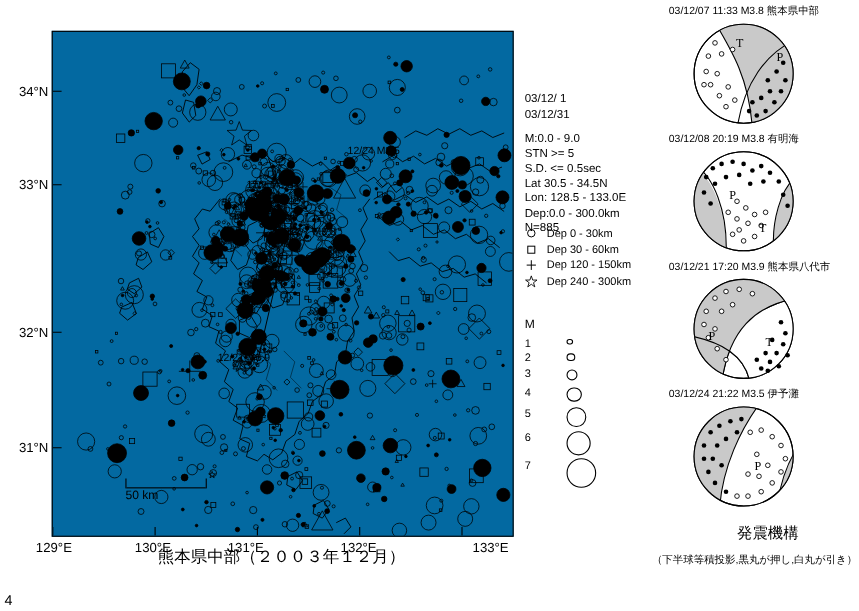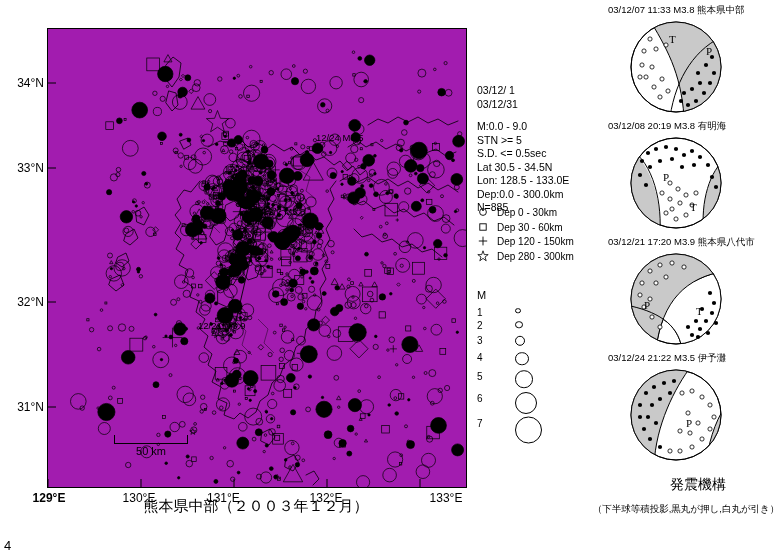--- a/index.html
+++ b/index.html
@@ -3,31 +3,31 @@
 <meta charset="utf-8">
 <style>
   html,body{margin:0;padding:0;}
   body{
     width:781px;height:555px;position:relative;background:#ffffff;
     font-family:"Liberation Sans", sans-serif;color:#000;
     overflow:hidden;
   }
   .abs{position:absolute;}
   
-  #map-panel{left:47px;top:28px;width:418px;height:458px;border:1px solid #000;background:#a21caf;overflow:hidden;}
+  #map-panel{left:47px;top:28px;width:418px;height:458px;border:1px solid #000;background:#0369a1;overflow:hidden;}
   #map-svg{position:absolute;left:0;top:0;}
   
   .axlab{position:absolute;font-size:12px;}
   .ylab{text-align:right;}
   
   
   #scalebar{position:absolute;left:66px;top:406px;width:74px;}
   #scalebar .bar{position:relative;height:9px;border-left:1px solid #000;border-right:1px solid #000;}
   #scalebar .bar:before{content:"";position:absolute;left:0;right:0;bottom:0;border-bottom:1px solid #000;}
-  #scalebar .txt{font-size:11px;text-align:center;margin-top:1px;}
+  #scalebar .txt{font-size:11px;margin-top:1px;}
   
   #meta{left:477px;top:84px;width:120px;font-size:10.5px;line-height:13.5px;}
   #deplegend{left:477px;top:205px;width:130px;font-size:10px;line-height:14.6px;}
   #deplegend .row{position:relative;height:14.6px;}
   #deplegend .sym{position:absolute;left:0;top:0;width:18px;height:14px;}
   #deplegend .lbl{position:absolute;left:20px;top:1px;white-space:nowrap;}
   #maglegend{left:477px;top:289px;width:90px;font-size:10px;}
   #maglegend .mtitle{font-size:11px;margin-bottom:3px;}
   #maglegend .mrow{position:relative;height:18px;}
   #maglegend .mnum{position:absolute;left:0;top:3px;font-size:10px;}
@@ -44,21 +44,21 @@
   .nosel{user-select:none;}
 </style>
 </head>
 <body class="nosel">
 
 <div class="abs axlab ylab" style="left:6px;top:76px;width:38px;">34°N</div>
 <div class="abs axlab ylab" style="left:6px;top:161px;width:38px;">33°N</div>
 <div class="abs axlab ylab" style="left:6px;top:295px;width:38px;">32°N</div>
 <div class="abs axlab ylab" style="left:6px;top:400px;width:38px;">31°N</div>
 
-<div class="abs axlab" style="left:23px;top:491px;width:52px;text-align:center;font-weight:bold;">129°E</div>
+<div class="abs axlab" style="left:23px;top:491px;width:52px;text-align:center;">129°E</div>
 <div class="abs axlab" style="left:113px;top:491px;width:52px;text-align:center;">130°E</div>
 <div class="abs axlab" style="left:207px;top:491px;width:52px;">131°E</div>
 <div class="abs axlab" style="left:300px;top:491px;width:52px;text-align:center;">132°E</div>
 <div class="abs axlab" style="left:420px;top:491px;width:52px;text-align:center;">133°E</div>
 
 <div id="map-panel" class="abs">
   <svg id="map-svg" width="418" height="458" viewBox="0 0 418 458">
 
     <g stroke="#000" stroke-width="1">
 
@@ -1528,21 +1528,21 @@
         </svg>
     </span>
     <span class="lbl">Dep 120 - 150km</span>
   </div>
   <div class="row">
     <span class="sym">
       <svg width="18" height="14">
           <polygon points="6,1.8 7.3,5.6 11.2,5.6 8,8 9.2,11.8 6,9.4 2.8,11.8 4,8 0.8,5.6 4.7,5.6" fill="none" stroke="#000" stroke-width="0.8"></polygon>
         </svg>
     </span>
-    <span class="lbl">Dep 280 - 300km</span>
+    <span class="lbl">Dep 240 - 300km</span>
   </div>
 </div>
 
 <div id="maglegend" class="abs">
   <div class="mtitle">M</div>
   <div class="mrow" style="height:13px;">
     <span class="mnum">1</span>
     <span class="mcirc" style="width:3.6px;height:3.6px;"></span>
   </div>
   <div class="mrow" style="height:15px;">

